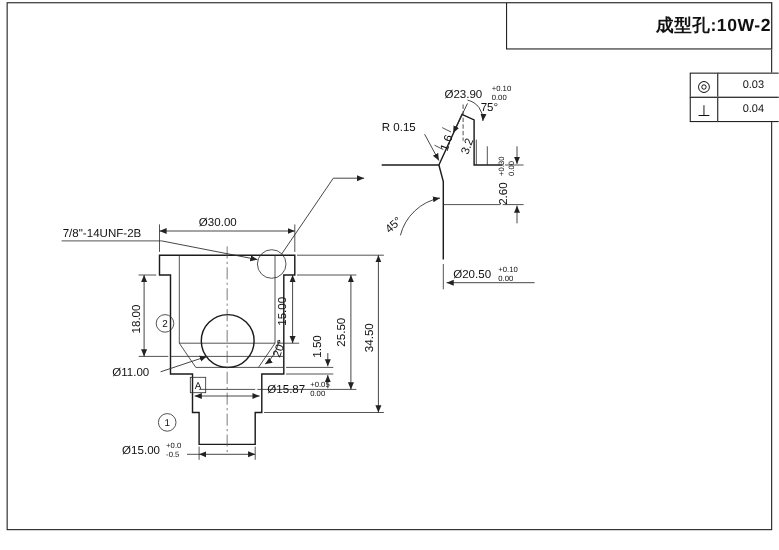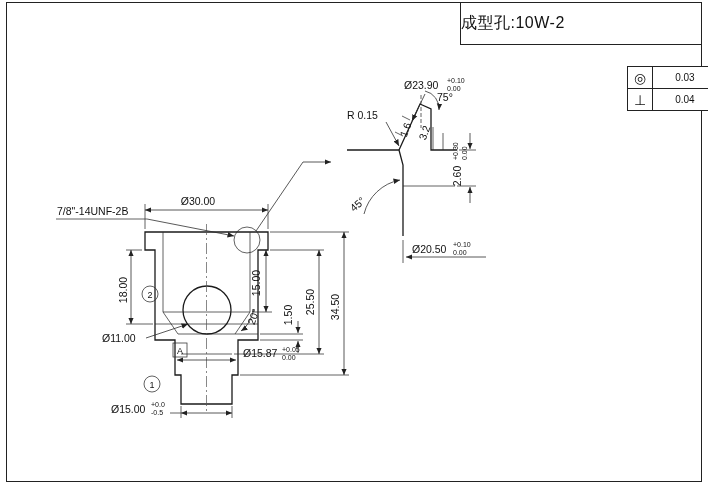--- a/index.html
+++ b/index.html
@@ -2,22 +2,22 @@
 <html><head>
 <meta charset="utf-8">
 <style>
   html,body{margin:0;padding:0;background:#fff;}
   .stage{position:relative;width:708px;height:500px;background:#fff;
          font-family:"Liberation Sans",sans-serif;overflow:hidden;}
   .frame{position:absolute;left:6px;top:2px;width:694px;height:478px;
          border:1.2px solid #222;box-sizing:content-box;}
   .title-box{position:absolute;left:460px;top:2px;width:242px;height:43px;
          border:1.2px solid #222;box-sizing:border-box;background:#fff;
-         display:flex;align-items:center;justify-content:flex-start;
-         font-size:16px;color:#111;letter-spacing:.5px;}
+         display:flex;align-items:center;justify-content:flex-end;
+         font-size:16px;color:#111;letter-spacing:.5px;font-weight:bold;}
   .gdt{position:absolute;left:627px;top:66px;}
   .gdt-row{display:flex;}
   .gdt-row + .gdt-row{margin-top:-1px;}
   .gdt-sym,.gdt-val{border:1.1px solid #222;box-sizing:border-box;height:23px;
          display:flex;align-items:center;justify-content:center;background:#fff;color:#111;}
   .gdt-sym{width:26px;font-size:14px;margin-right:-1.1px;}
   .gdt-val{width:66px;font-size:10px;}
   .footer{position:absolute;top:482px;right:8px;font-size:13.5px;color:#111;}
   svg{position:absolute;left:0;top:0;}
   svg text{font-family:"Liberation Sans",sans-serif;fill:#111;}

